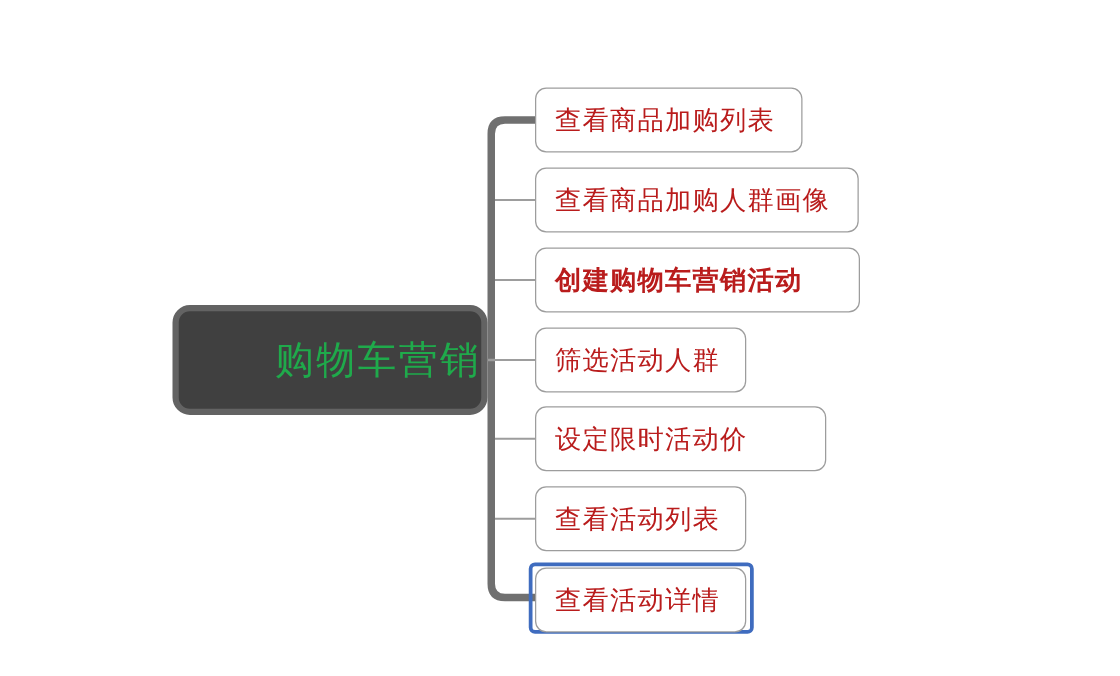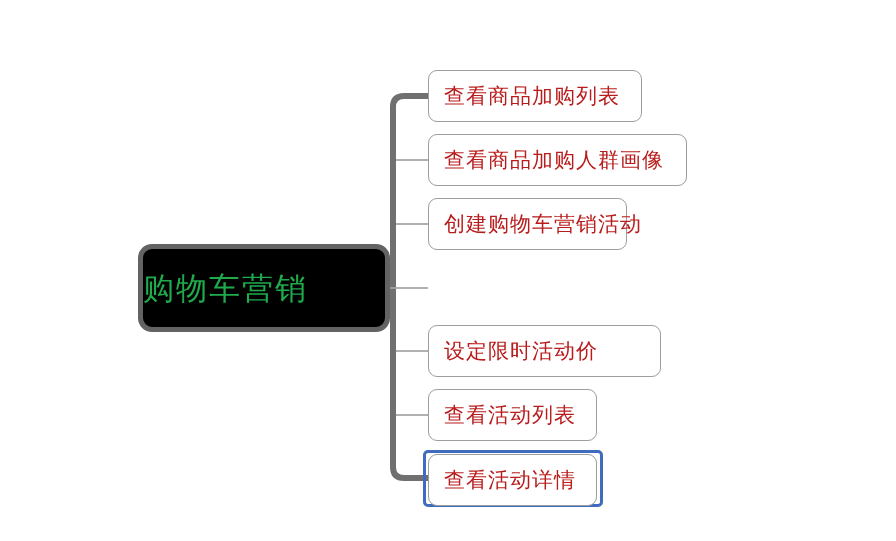--- a/index.html
+++ b/index.html
@@ -31,24 +31,24 @@
   
   .root-node {
     position: absolute;
     left: 138px;
     top: 244px;
     width: 252px;
     height: 88px;
     box-sizing: border-box;
     border: 5px solid #636363;
     border-radius: 14px;
-    background: #000000;
+    background: #404040;
     display: flex;
     align-items: center;
-    justify-content: flex-start;
+    justify-content: flex-end;
     z-index: 5;
   }
   .root-label {
     color: #1faa4b;
     font-size: 31px;
     line-height: 1;
     letter-spacing: 2px;
     white-space: nowrap;
   }
 
@@ -106,24 +106,27 @@
   </div>
 
   <div class="child-node" style="left:428px; top:70px;  width:214px;">
     <span class="child-label">查看商品加购列表</span>
   </div>
 
   <div class="child-node" style="left:428px; top:134px; width:259px;">
     <span class="child-label">查看商品加购人群画像</span>
   </div>
 
-  <div class="child-node" style="left:428px; top:198px; width:199px;">
+  <div class="child-node" style="left:428px; top:198px; width:260px;font-weight:bold;">
     <span class="child-label">创建购物车营销活动</span>
   </div>
 
+  <div class="child-node" style="left:428px; top:262px; width:169px;">
+    <span class="child-label">筛选活动人群</span>
+  </div>
 
   <div class="child-node" style="left:428px; top:325px; width:233px;">
     <span class="child-label">设定限时活动价</span>
   </div>
 
   <div class="child-node" style="left:428px; top:389px; width:169px;">
     <span class="child-label">查看活动列表</span>
   </div>
 
   <div class="selection-ring" style="left:423px; top:450px; width:180px; height:57px;"></div>

